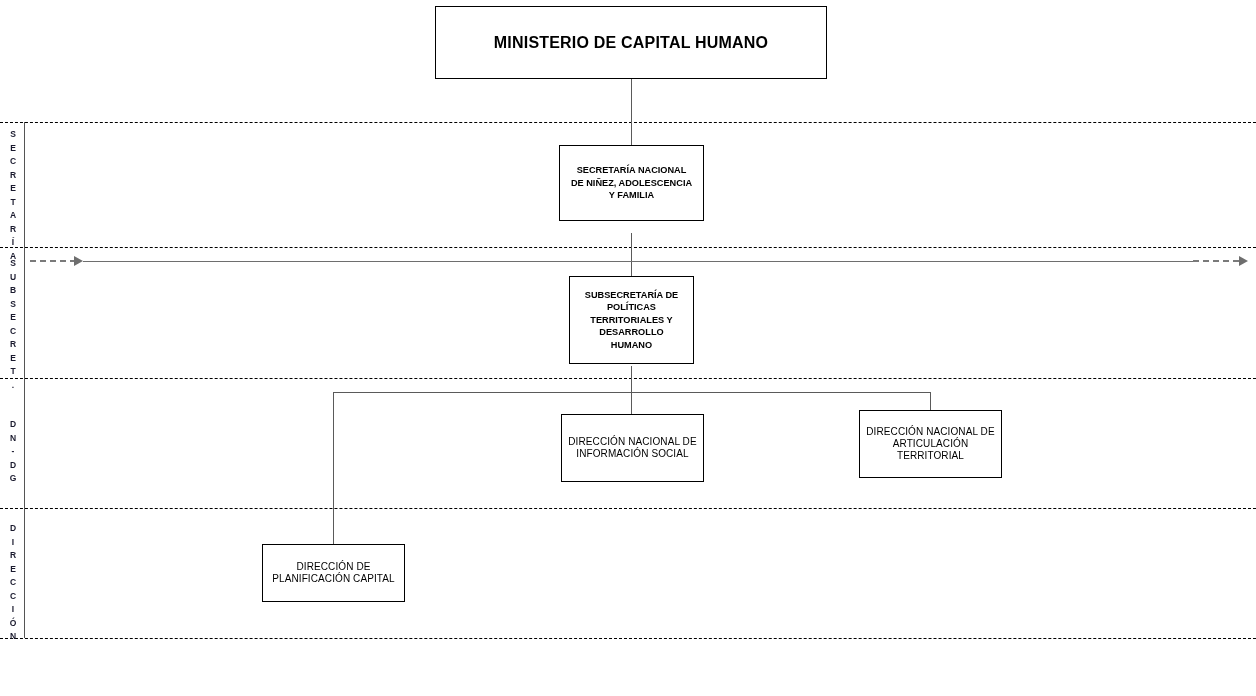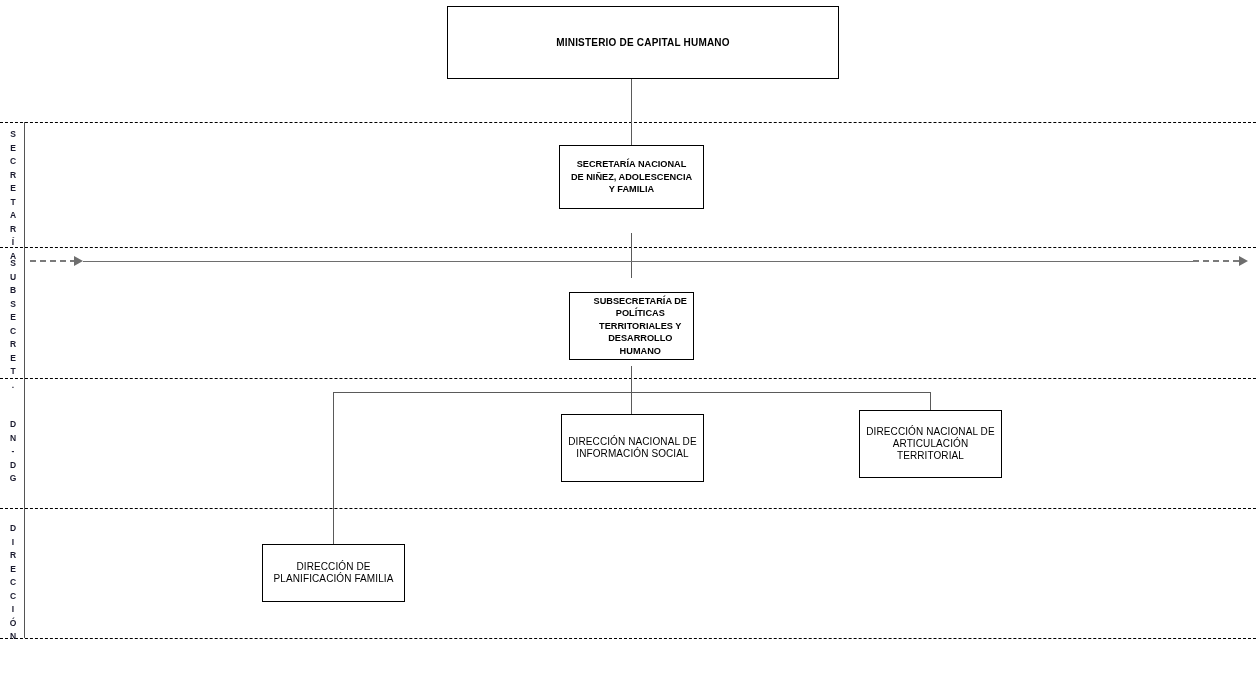--- a/index.html
+++ b/index.html
@@ -62,24 +62,23 @@
     color: #000000;
     z-index: 3;
   }
   .node .node-text {
     display: block;
     white-space: pre-line;
     padding: 0 6px;
   }
 
   .node-ministry {
-    font-size: 10px;
+    font-size: 16px;
     font-weight: bold;
     letter-spacing: 0.2px;
-    margin-left: 12px;
   }
   .node-secretaria {
     font-size: 9.2px;
     font-weight: bold;
     line-height: 12.5px;
   }
   .node-subsecretaria {
     font-size: 9.2px;
     font-weight: bold;
     line-height: 12.5px;
@@ -208,43 +207,43 @@
   <div class="conn-v" style="left:333px; top:392px; height:152px;"></div>
 
   <div class="conn-v" style="left:631px; top:392px; height:22px;"></div>
 
   <div class="conn-v" style="left:930px; top:392px; height:18px;"></div>
 
   <div class="node node-ministry" style="left:435px; top:6px; width:392px; height:73px;">
     <span class="node-text">MINISTERIO DE CAPITAL HUMANO</span>
   </div>
 
-  <div class="node node-secretaria" style="left:559px; top:145px; width:145px; height:64px;">
+  <div class="node node-secretaria" style="left:559px; top:145px; width:145px; height:76px;">
     <span class="node-text">SECRETARÍA NACIONAL
 DE NIÑEZ, ADOLESCENCIA
 Y FAMILIA</span>
   </div>
 
-  <div class="node node-subsecretaria" style="left:569px; top:292px; width:125px; height:68px;justify-content:flex-end;">
+  <div class="node node-subsecretaria" style="left:569px; top:276px; width:125px; height:88px;">
     <span class="node-text">SUBSECRETARÍA DE
 POLÍTICAS
 TERRITORIALES Y
 DESARROLLO
 HUMANO</span>
   </div>
 
   <div class="node node-direccion" style="left:561px; top:414px; width:143px; height:68px;">
     <span class="node-text">DIRECCIÓN NACIONAL DE
 INFORMACIÓN SOCIAL</span>
   </div>
 
   <div class="node node-direccion" style="left:859px; top:410px; width:143px; height:68px;">
     <span class="node-text">DIRECCIÓN NACIONAL DE
 ARTICULACIÓN
 TERRITORIAL</span>
   </div>
 
   <div class="node node-direccion" style="left:262px; top:544px; width:143px; height:58px;">
     <span class="node-text">DIRECCIÓN DE
-PLANIFICACIÓN FAMILIA</span>
+PLANIFICACIÓN CAPITAL</span>
   </div>
 
 </div>
 
 </body></html>

